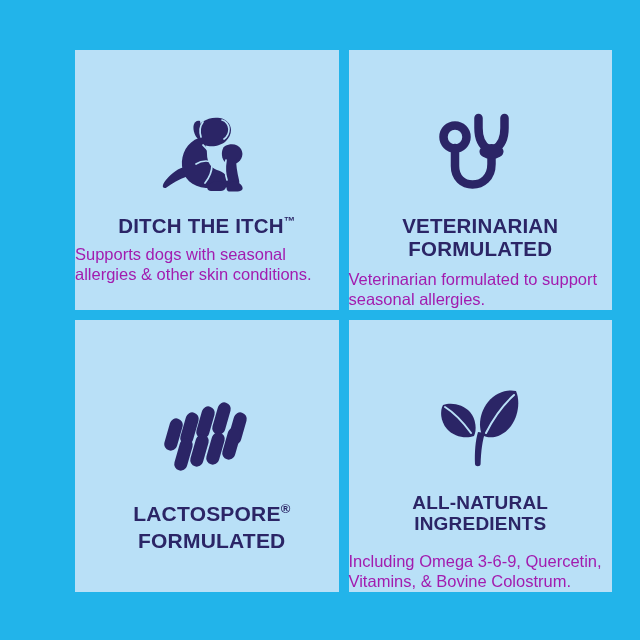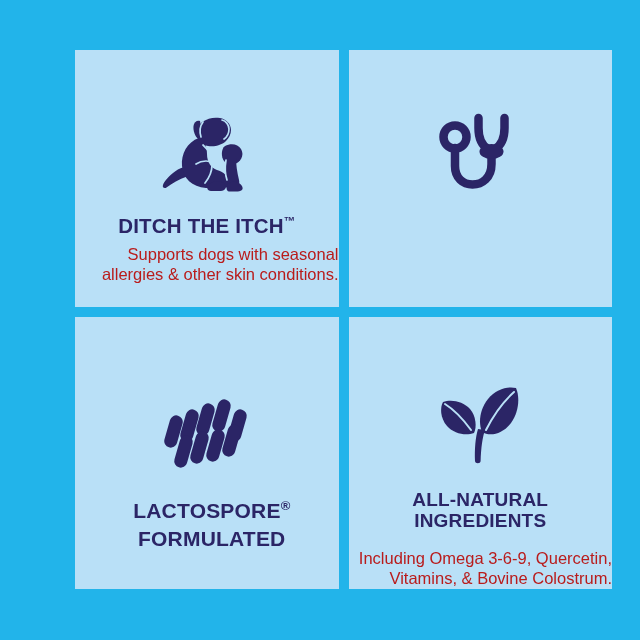--- a/index.html
+++ b/index.html
@@ -41,22 +41,22 @@
   }
   .panel-title {
     color: #2b2566;
     font-weight: bold;
     text-align: center;
     letter-spacing: 0.2px;
     line-height: 1.14;
     margin: 0;
   }
   .panel-body {
-    color: #b91c1c;
-    text-align: right;
+    color: #a21caf;
+    text-align: left;
     line-height: 1.21;
     margin: 0;
   }
   .sup {
     font-size: 0.56em;
     vertical-align: super;
     letter-spacing: 0;
   }
   .reg {
     font-size: 0.62em;
@@ -137,20 +137,22 @@
           <path d="M66.5 10 L66.5 20 C66.5 31 62 38 57 41"></path>
 
           <path d="M53.5 46 L53.5 56 C53.5 70 44 76.5 34.5 76.5 C25 76.5 17 70 17 58 L17 40"></path>
         </g>
 
         <ellipse cx="53.5" cy="43.5" rx="12" ry="7.5" fill="#2b2566"></ellipse>
 
         <circle cx="17" cy="29" r="11.5" fill="none" stroke="#2b2566" stroke-width="8.5"></circle>
       </svg>
     </div>
+    <h3 class="panel-title">VETERINARIAN FORMULATED</h3>
+    <p class="panel-body">Veterinarian formulated to support seasonal allergies.</p>
   </div>
 
   <div class="panel" id="panel-lactospore-probiotics">
     <div class="icon-wrap">
       <svg width="86" height="74" viewBox="0 0 86 74" aria-hidden="true">
         <g fill="#2b2566">
 
           <rect x="3" y="18" width="13" height="33" rx="6.5" transform="rotate(16 9.5 34.5)"></rect>
           <rect x="19" y="12" width="13" height="33" rx="6.5" transform="rotate(16 25.5 28.5)"></rect>
           <rect x="35" y="6" width="13" height="33" rx="6.5" transform="rotate(16 41.5 22.5)"></rect>

